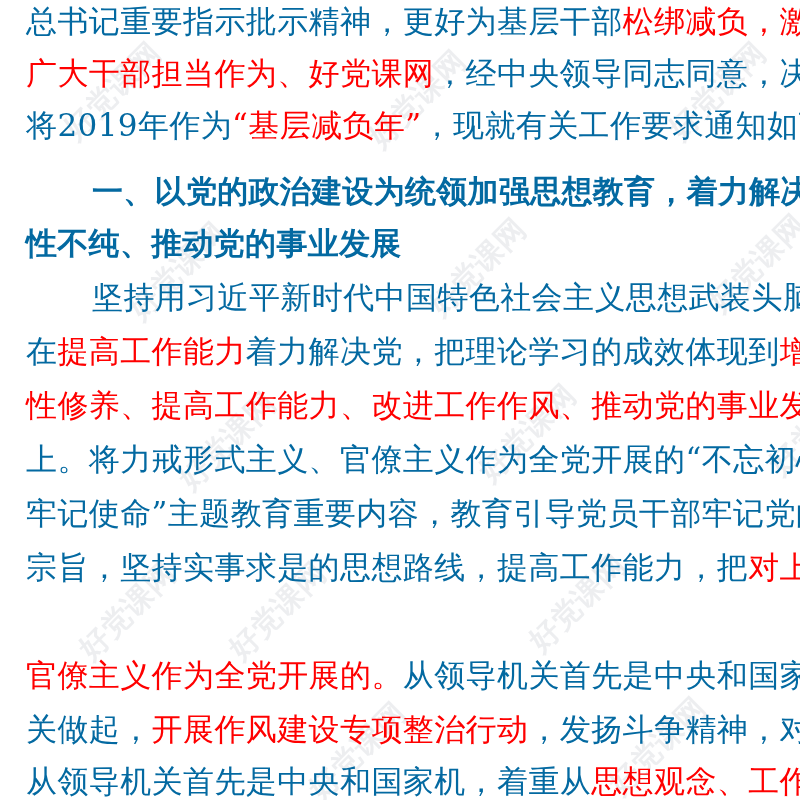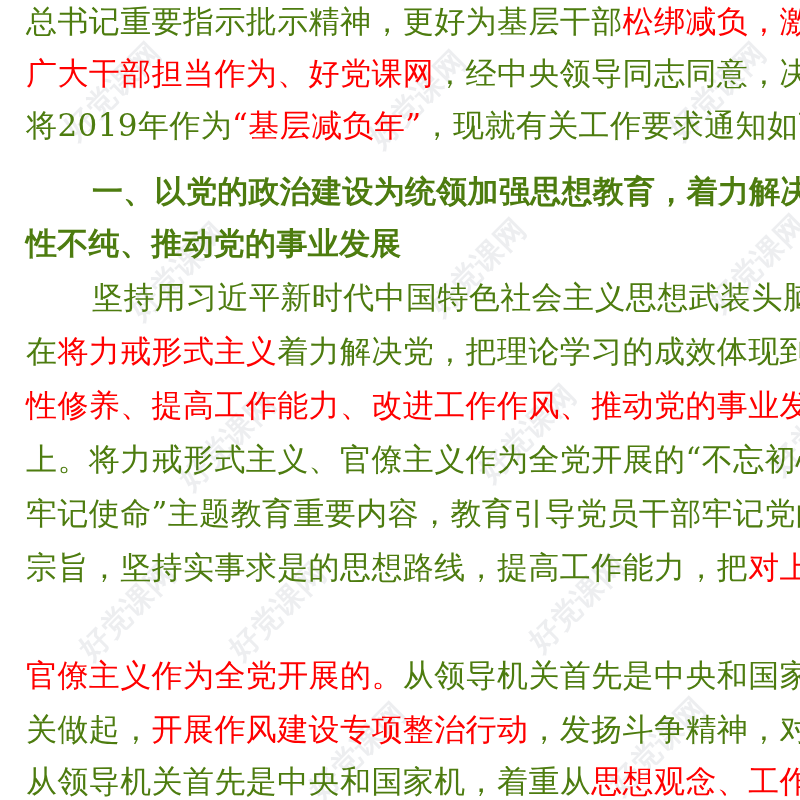--- a/index.html
+++ b/index.html
@@ -63,21 +63,21 @@
   }
   .head-line {
     font-family: "DejaVu Sans", "Liberation Sans", sans-serif;
     font-weight: 700;
     font-size: 31px;
     letter-spacing: 0.3px;
     color: #0d0d0d;
   }
 
   .red { color: #ff0000; }
-  .blk { color: #4d7c0f; }
+  .blk { color: #0369a1; }
 
   
   .clipped {
     overflow: hidden;
   }
 </style>
 </head>
 <body>
 
 <div id="watermark-layer">
@@ -97,21 +97,21 @@
     <div class="wm" style="left: 55px; top: 120px; font-size: 30px; color: rgb(154, 160, 173); opacity: 0.17; transform: rotate(-45deg);">好党课网</div>
   </div>
 
 <div id="page">
     <div class="line body-line" style="top: 6px; padding-left: 26px;"><span class="blk">总书记重要指示批示精神，更好为基层干部</span><span class="red">松绑减负，激励</span></div>
     <div class="line body-line" style="top: 58px; padding-left: 26px;"><span class="red">广大干部担当作为、好党课网</span><span class="blk">，经中央领导同志同意，决定</span></div>
     <div class="line body-line" style="top: 110px; padding-left: 26px;"><span class="blk">将2019年作为</span><span class="red">“基层减负年”</span><span class="blk">，现就有关工作要求通知如下。</span></div>
     <div class="line head-line" style="top: 176px; padding-left: 92px;"><span class="blk">一、以党的政治建设为统领加强思想教育，着力解决党</span></div>
     <div class="line head-line" style="top: 228px; padding-left: 26px;"><span class="blk">性不纯、推动党的事业发展</span></div>
     <div class="line body-line" style="top: 282px; padding-left: 92px;"><span class="blk">坚持用习近平新时代中国特色社会主义思想武装头脑，</span></div>
-    <div class="line body-line" style="top: 336px; padding-left: 26px;"><span class="blk">在</span><span class="red">将力戒形式主义</span><span class="blk">着力解决党，把理论学习的成效体现到</span><span class="red">增强党</span></div>
+    <div class="line body-line" style="top: 336px; padding-left: 26px;"><span class="blk">在</span><span class="red">提高工作能力</span><span class="blk">着力解决党，把理论学习的成效体现到</span><span class="red">增强党</span></div>
     <div class="line body-line" style="top: 390px; padding-left: 26px;"><span class="red">性修养、提高工作能力、改进工作作风、推动党的事业发展</span></div>
     <div class="line body-line" style="top: 444px; padding-left: 26px;"><span class="blk">上。将力戒形式主义、官僚主义作为全党开展的“不忘初心、</span></div>
     <div class="line body-line" style="top: 498px; padding-left: 26px;"><span class="blk">牢记使命”主题教育重要内容，教育引导党员干部牢记党的</span></div>
     <div class="line body-line" style="top: 552px; padding-left: 26px;"><span class="blk">宗旨，坚持实事求是的思想路线，提高工作能力，把</span><span class="red">对上</span></div>
     <div class="line body-line" style="top: 660px; padding-left: 26px;"><span class="red">官僚主义作为全党开展的。</span><span class="blk">从领导机关首先是中央和国家机</span></div>
     <div class="line body-line" style="top: 714px; padding-left: 26px;"><span class="blk">关做起，</span><span class="red">开展作风建设专项整治行动</span><span class="blk">，发扬斗争精神，对困</span></div>
     <div class="line body-line clipped" style="top: 766px; padding-left: 26px;"><span class="blk">从领导机关首先是中央和国家机，着重从</span><span class="red">思想观念、工作</span></div>
   </div>
 
 </body></html>

